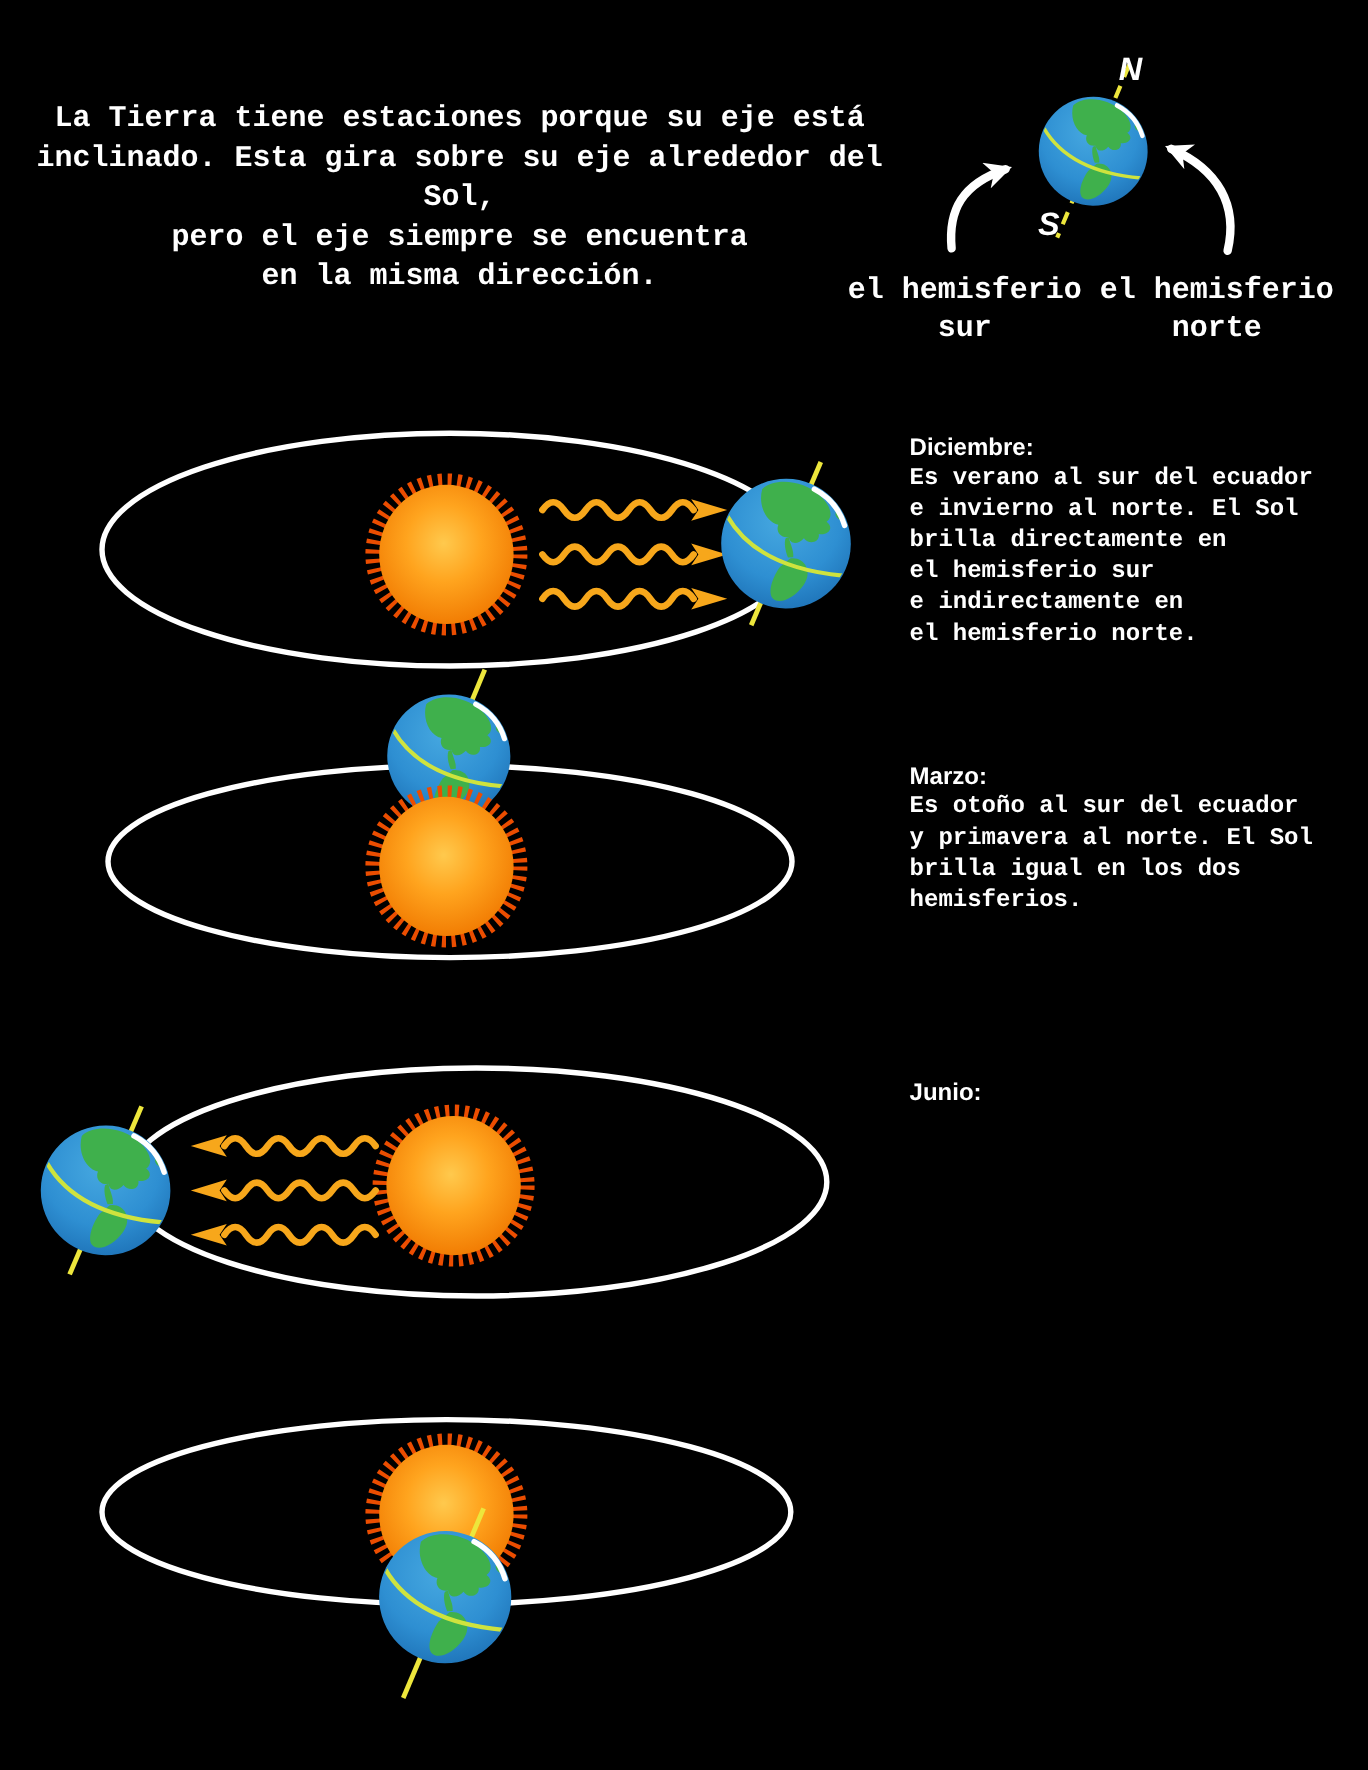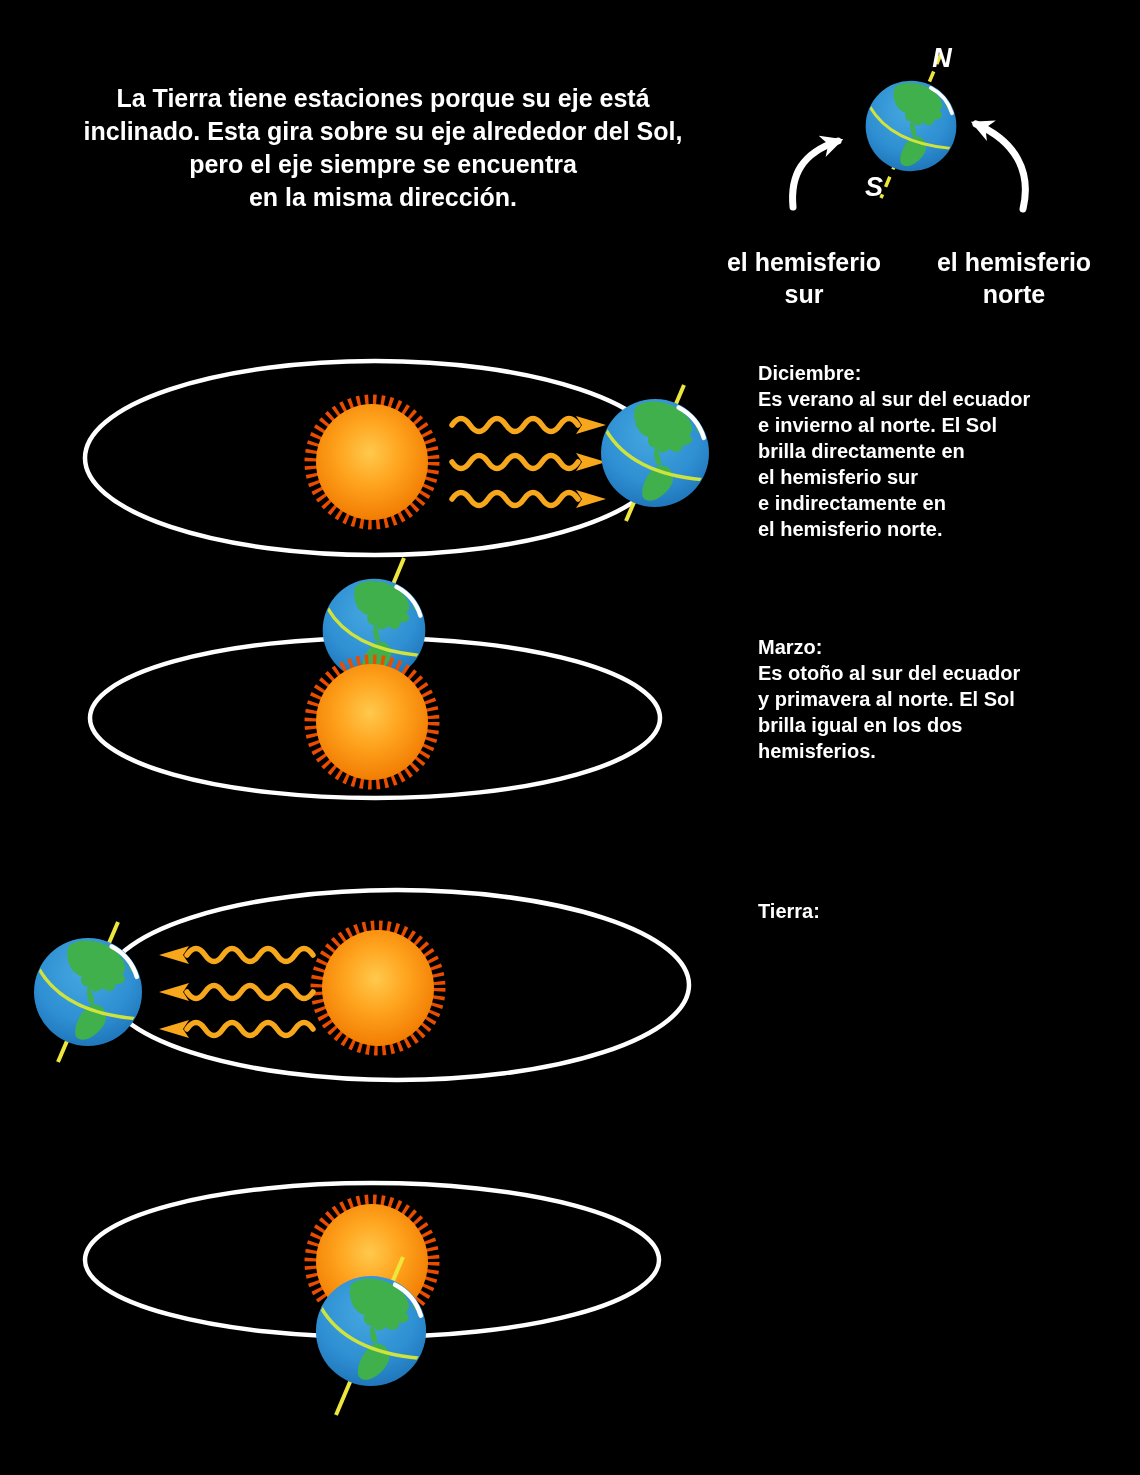--- a/index.html
+++ b/index.html
@@ -1,21 +1,21 @@
 <!DOCTYPE html>
 <html><head>
 <meta charset="utf-8">
 <style>
   html,body{margin:0;padding:0;background:#000;}
   .canvas{position:relative;width:1140px;height:1475px;background:#000;overflow:hidden;
           font-family:"Liberation Sans",sans-serif;font-weight:bold;color:#fff;}
   .abs{position:absolute;}
-  .preline{white-space:pre-line;}
+  .preline{white-space:pre-line;font-family:Liberation Mono, monospace;}
   .page-title{left:30px;top:82px;width:706px;text-align:center;font-size:25px;line-height:33px;}
-  .hemi-label{width:270px;text-align:center;font-size:25px;line-height:32px;margin-top:20px;}
+  .hemi-label{width:270px;text-align:center;font-size:25px;line-height:32px;}
   .hemi-sur{left:669px;top:226px;}
   .hemi-norte{left:879px;top:226px;}
   .season-text{left:758px;width:380px;font-size:20px;line-height:26px;}
   .orbit{fill:none;stroke:#FFFFFF;stroke-width:4.5;}
   .axis{stroke:#EDE63C;stroke-width:4;}
   .axis-dashed{stroke:#EDE63C;stroke-width:3.5;stroke-dasharray:11 8;}
   .ns-letter{fill:#FFFFFF;font-family:"Liberation Sans",sans-serif;font-weight:bold;
              font-style:italic;font-size:27px;text-anchor:middle;}
   .rot-arrow{fill:none;stroke:#FFFFFF;stroke-width:7;stroke-linecap:round;}
   svg{display:block;}
@@ -134,19 +134,19 @@
     <div>Diciembre:</div>
     <div class="preline">Es verano al sur del ecuador
 e invierno al norte. El Sol
 brilla directamente en
 el hemisferio sur
 e indirectamente en
 el hemisferio norte.</div>
   </div>
 
   <div class="abs season-text" style="top:898px">
-    <div>Tierra:</div>
+    <div>Junio:</div>
   </div>
 
   <div class="abs season-text" style="top:1202px">
   </div>
 
 </div>
 
 </body></html>

